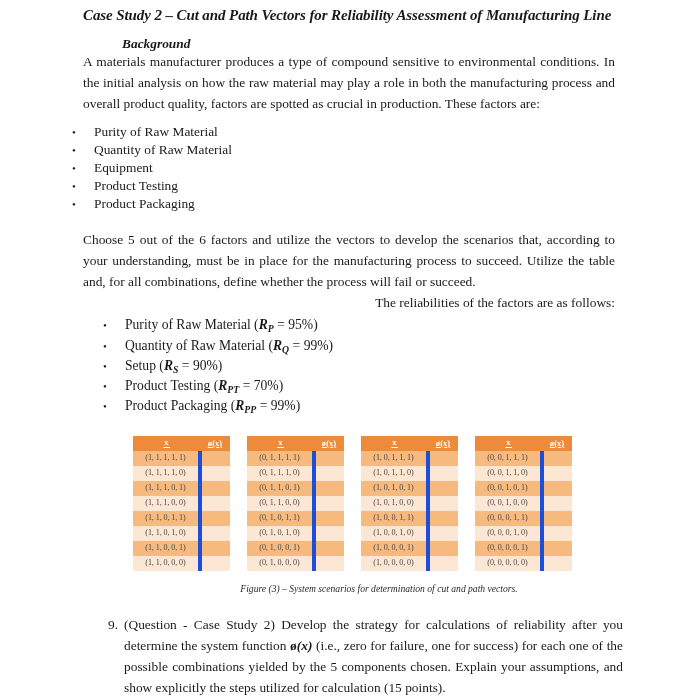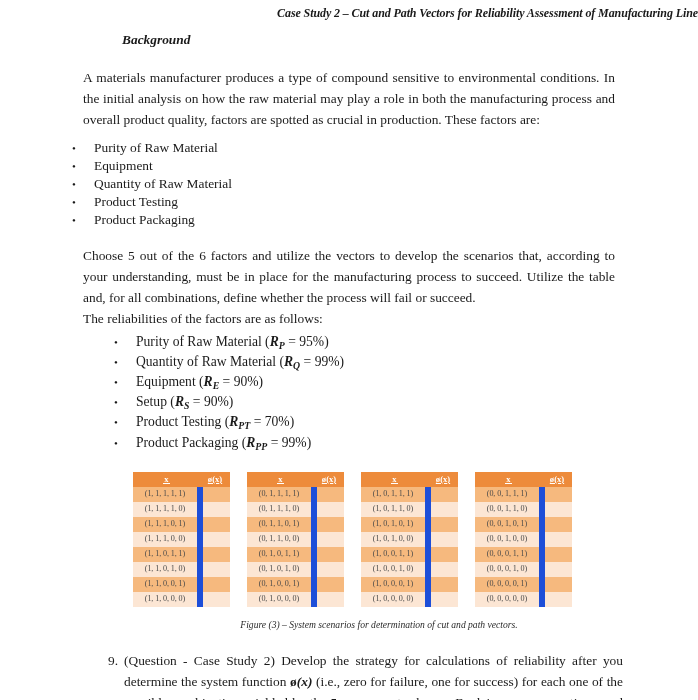--- a/index.html
+++ b/index.html
@@ -19,59 +19,58 @@
     width: 698px;
     height: 700px;
     position: relative;
     box-sizing: border-box;
   }
 
   
   .title {
     font-style: italic;
     font-weight: bold;
-    font-size: 12px;
+    font-size: 15px;
     letter-spacing: -0.1px;
     margin: 0;
     padding: 6px 0 0 83px;
     line-height: 1.3;
     white-space: nowrap;
-    text-align: right;
   }
   .subtitle {
     font-style: italic;
     font-weight: bold;
     font-size: 13.4px;
     margin: 0;
     padding: 9px 0 0 122px;
     line-height: 1.3;
   }
 
   
   .para {
     margin: 0;
     padding: 0;
     font-size: 13.4px;
     line-height: 1.56;
     text-align: justify;
     text-justify: inter-word;
   }
   .p-intro {
-    margin: 20px 83px 0 83px;
+    margin: 0 83px 0 83px;
     width: 532px;
   }
   .p-choose {
     margin: 17px 83px 0 83px;
     width: 532px;
     text-align: justify;
   }
   .p-rel {
     margin: 0px 83px 0 83px;
     width: 532px;
-    text-align: left;
+    text-align: right;
   }
 
   
   ul.bul {
     margin: 0;
     padding: 0;
     list-style: none;
   }
   ul.bul li {
     font-size: 13.4px;
@@ -87,21 +86,21 @@
     font-size: 11px;
     vertical-align: baseline;
   }
   ul.factors {
     margin: 8px 0 0 0;
     padding-left: 72px;
   }
   ul.factors li { line-height: 1.345; }
 
   ul.reliab {
-    margin: 2px 0 0 11px;
+    margin: 2px 0 0 0;
     padding-left: 103px;
   }
   ul.reliab li { line-height: 1.40; font-size: 13.6px; }
 
   .mvar {
     font-family: "Liberation Serif", "DejaVu Serif", serif;
     font-style: italic;
     font-weight: bold;
   }
   .msub {
@@ -163,21 +162,21 @@
   table.scen tbody td {
     height: 15px;
     color: #4a4a4a;
     font-size: 8.1px;
     letter-spacing: -0.1px;
   }
   table.scen tbody tr:nth-child(odd) td { background: #F6B97E; }
   table.scen tbody tr:nth-child(even) td { background: #FCE6D4; }
   table.scen col.c-x { width: 67px; }
   table.scen col.c-phi { width: 30px; }
-  table.scen tbody td.vx { border-right: 6px solid #1d4ed8; }
+  table.scen tbody td.vx { border-right: 4px solid #1d4ed8; }
 
   .fig-caption {
     text-align: center;
     font-style: italic;
     font-size: 9.6px;
     color: #2a2a2a;
     margin-top: 7px;
     padding-left: 60px;
   }
 
@@ -215,39 +214,36 @@
 <div class="page">
 
   <h1 class="title">Case Study 2 – Cut and Path Vectors for Reliability Assessment of Manufacturing Line</h1>
 
   <h2 class="subtitle">Background</h2>
 
   <p class="para p-intro">A materials manufacturer produces a type of compound sensitive to environmental conditions. In the initial analysis on how the raw material may play a role in both the manufacturing process and overall product quality, factors are spotted as crucial in production. These factors are:</p>
 
   <ul class="bul factors">
     <li><span class="bullet">•</span><span>Purity of Raw Material</span></li>
+    <li><span class="bullet">•</span><span>Quantity of Raw Material</span></li>
     <li><span class="bullet">•</span><span>Equipment</span></li>
-    <li><span class="bullet">•</span><span>Quantity of Raw Material</span></li>
     <li><span class="bullet">•</span><span>Product Testing</span></li>
     <li><span class="bullet">•</span><span>Product Packaging</span></li>
   </ul>
 
   <p class="para p-choose">Choose 5 out of the 6 factors and utilize the vectors to develop the scenarios that, according to your understanding, must be in place for the manufacturing process to succeed. Utilize the table and, for all combinations, define whether the process will fail or succeed.</p>
 
   <p class="para p-rel">The reliabilities of the factors are as follows:</p>
 
   <ul class="bul reliab">
     <li>
       <span class="bullet">•</span><span>Purity of Raw Material</span> (<span class="mvar">R</span><span class="msub">P</span> <span class="mop">=</span> <span>95%</span>)
     </li>
     <li>
       <span class="bullet">•</span><span>Quantity of Raw Material</span> (<span class="mvar">R</span><span class="msub">Q</span> <span class="mop">=</span> <span>99%</span>)
-    </li>
-    <li>
-      <span class="bullet">•</span><span>Equipment</span> (<span class="mvar">R</span><span class="msub">E</span> <span class="mop">=</span> <span>90%</span>)
     </li>
     <li>
       <span class="bullet">•</span><span>Setup</span> (<span class="mvar">R</span><span class="msub">S</span> <span class="mop">=</span> <span>90%</span>)
     </li>
     <li>
       <span class="bullet">•</span><span>Product Testing</span> (<span class="mvar">R</span><span class="msub">PT</span> <span class="mop">=</span> <span>70%</span>)
     </li>
     <li>
       <span class="bullet">•</span><span>Product Packaging</span> (<span class="mvar">R</span><span class="msub">PP</span> <span class="mop">=</span> <span>99%</span>)
     </li>

